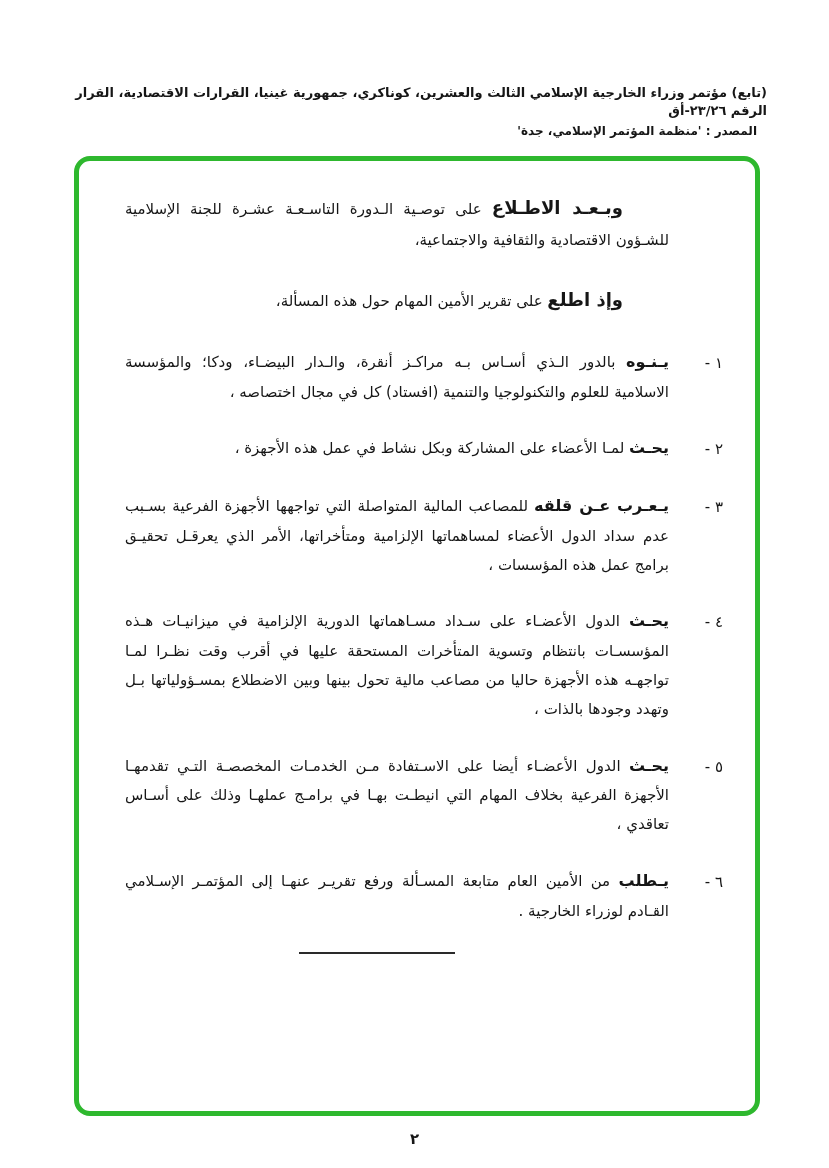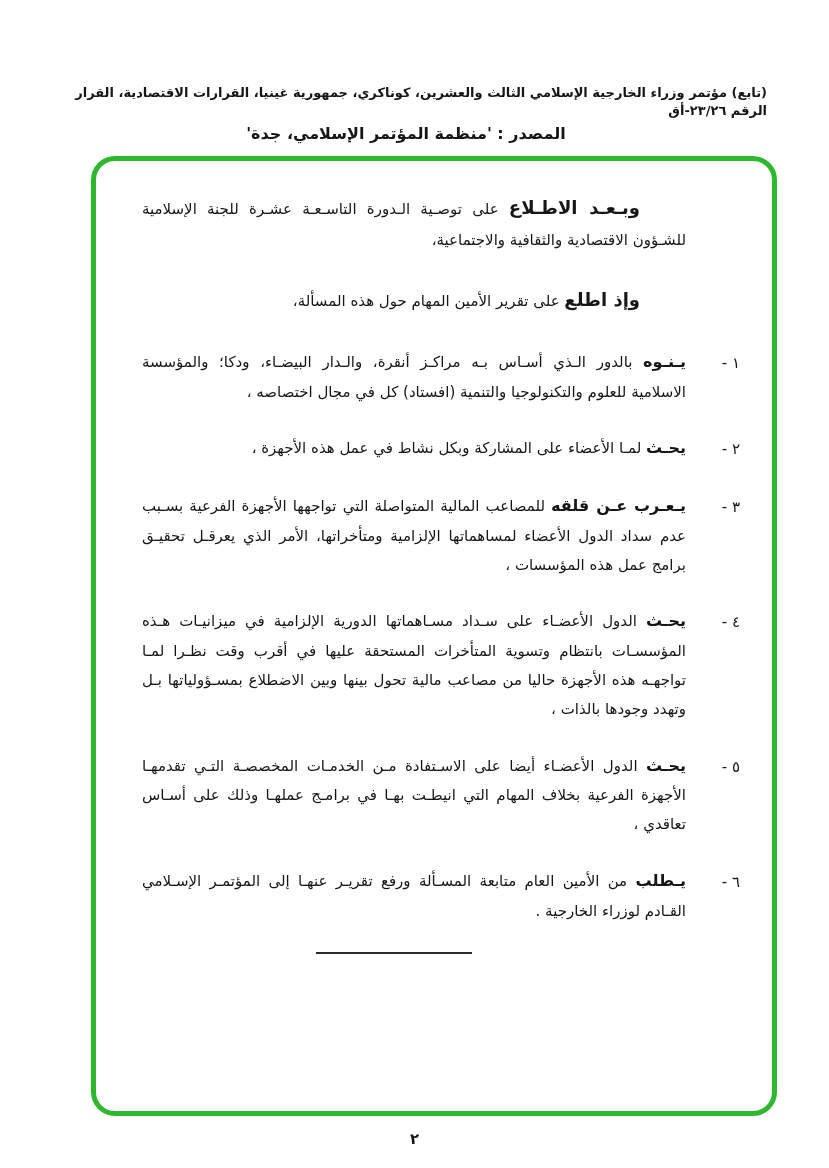--- a/index.html
+++ b/index.html
@@ -9,26 +9,26 @@
     width:829px; height:1168px;
     position:relative; overflow:hidden;
     font-family:"DejaVu Sans", sans-serif;
     color:var(--ink);
   }
   .doc-header {
     position:absolute; top:84px; right:62px; left:55px;
     direction:rtl; text-align:right; font-weight:bold;
   }
   .h-line1 { font-size:13px; line-height:1.4; }
-  .h-line2 { font-size:16px; margin-top:4px; padding-right:10px;text-align:center; }
+  .h-line2 { font-size:12px; margin-top:4px; padding-right:10px; }
   .frame {
-    position:absolute; left:91px; top:156px;
+    position:absolute; left:74px; top:156px;
     width:686px; height:960px;
     border:5px solid var(--frame-green);
-    border-radius:24px;
+    border-radius:16px;
     background:#fff;
   }
   .content {
     direction:rtl;
     padding:30px 86px 0 46px;
     font-size:15px; line-height:1.92;
   }
   .intro { margin-bottom:29px; text-align:justify; }
   .indent { text-indent:46px; }
   .lead { font-weight:bold; }

